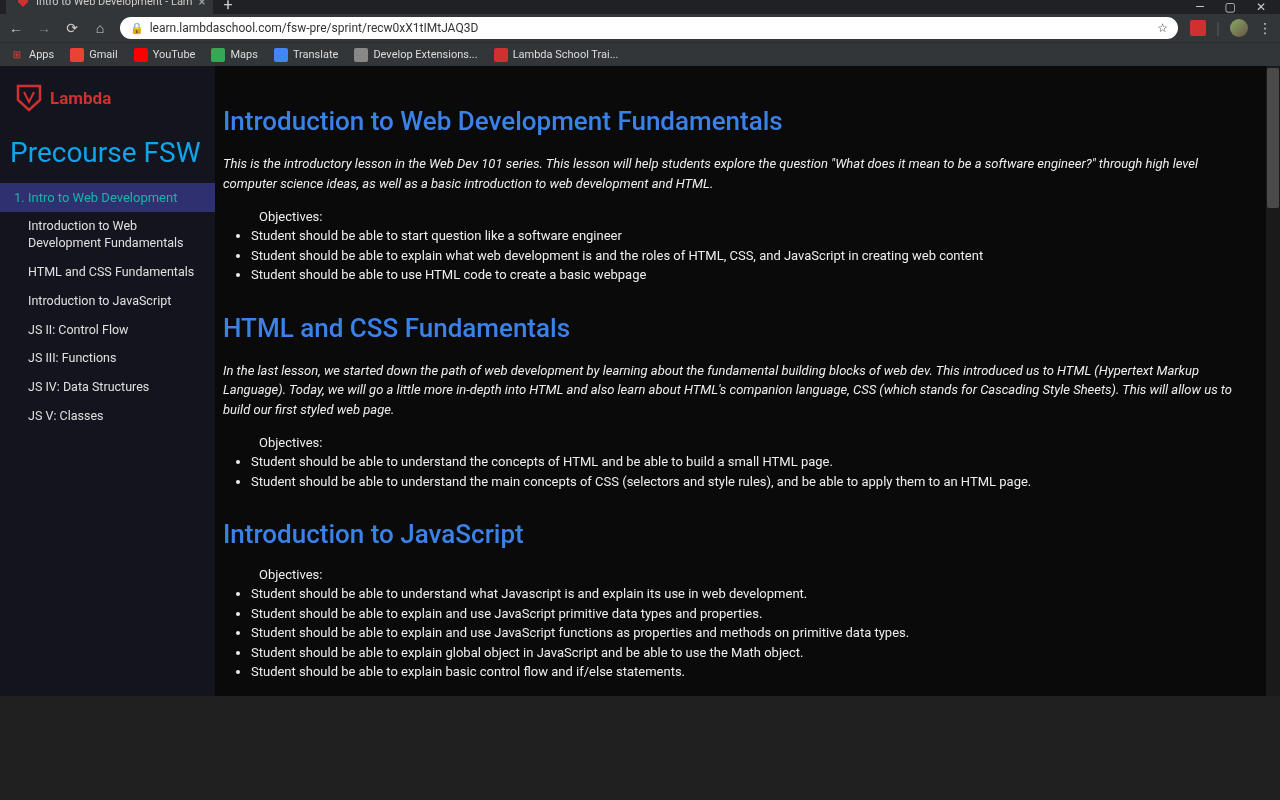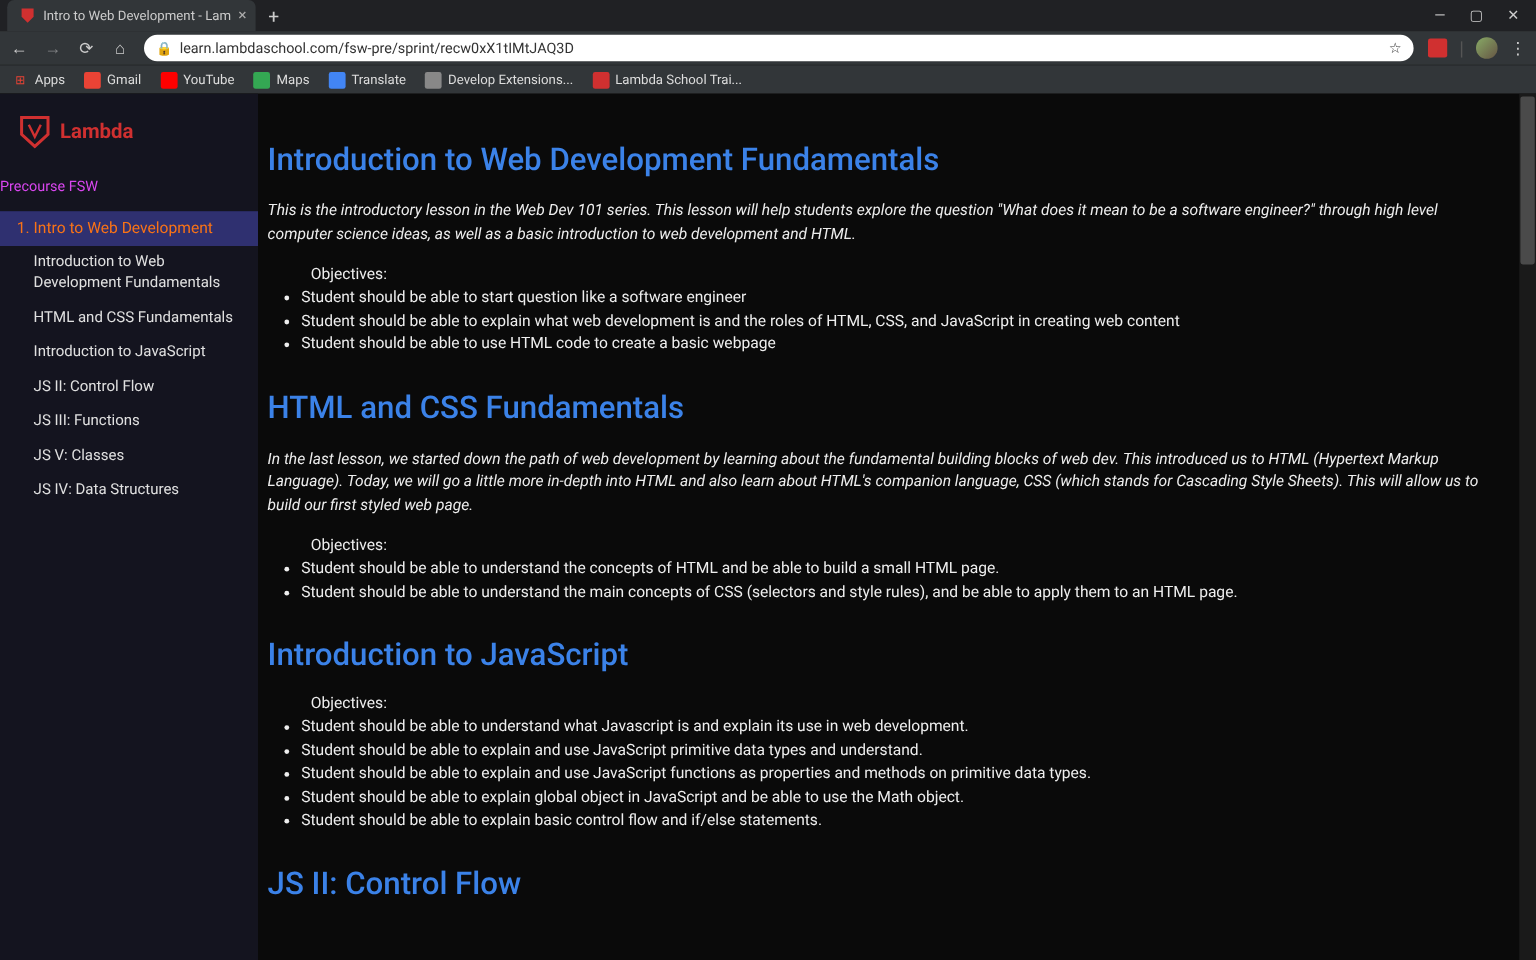--- a/index.html
+++ b/index.html
@@ -1,19 +1,19 @@
 <!DOCTYPE html>
 <html><head>
 <meta charset="utf-8">
 <style>
 * { margin: 0; padding: 0; box-sizing: border-box; }
 body { font-family: -apple-system, BlinkMacSystemFont, "Segoe UI", Roboto, sans-serif; background: #202020; color: #e0e0e0; width: 1280px; height: 800px; overflow: hidden; }
 
 
-.titlebar { height: 26px; background: #202124; display: flex; align-items: center; }
+.titlebar { height: 14px; background: #202124; display: flex; align-items: flex-end; }
 .tab { display: flex; align-items: center; background: #323639; height: 26px; padding: 0 8px 0 10px; border-radius: 6px 6px 0 0; margin-left: 6px; min-width: 190px; font-size: 11px; color: #ccc; }
 .tab-icon { width: 14px; height: 14px; margin-right: 6px; display: flex; align-items: center; justify-content: center; }
 .tab-title { flex: 1; white-space: nowrap; overflow: hidden; text-overflow: ellipsis; }
 .tab-close { margin-left: 6px; color: #aaa; font-size: 13px; cursor: pointer; }
 .new-tab { color: #ccc; font-size: 16px; margin-left: 10px; cursor: pointer; }
 .win-controls { margin-left: auto; display: flex; gap: 20px; padding: 0 14px; color: #ccc; font-size: 12px; }
 .win-controls span { cursor: pointer; }
 
 .toolbar { height: 28px; background: #323639; display: flex; align-items: center; padding: 0 8px; gap: 12px; }
 .nav-btn { color: #ccc; font-size: 14px; cursor: pointer; width: 16px; text-align: center; }
@@ -22,27 +22,27 @@
 .url-actions { display: flex; gap: 10px; align-items: center; }
 .ext-icon { width: 16px; height: 16px; border-radius: 2px; }
 .avatar { width: 18px; height: 18px; border-radius: 50%; background: linear-gradient(135deg,#8a6,#654); }
 .menu-dots { color: #ccc; font-size: 14px; }
 
 .bookmarks { height: 24px; background: #323639; border-top: 1px solid #2a2d30; display: flex; align-items: center; padding: 0 10px; gap: 16px; font-size: 11px; color: #ddd; }
 .bm { display: flex; align-items: center; gap: 5px; cursor: pointer; }
 .bm-ico { width: 14px; height: 14px; border-radius: 2px; display:flex; align-items:center; justify-content:center; font-size:10px; }
 
 
-.app { display: flex; height: 722px; background: #0a0a0a; }
+.app { display: flex; height: 630px; background: #0a0a0a; }
 .sidebar { width: 215px; background: #14141f; padding-top: 18px; overflow-y: auto; }
 .logo { display: flex; align-items: center; gap: 8px; padding: 0 16px 24px; }
 .logo-shield { width: 26px; height: 28px; }
 .logo-text { color: #d03030; font-weight: 700; font-size: 17px; }
-.course-title { color: #d946ef; font-size: 12px; font-weight: 400; padding: 0 0 14px; }
-.nav-item { padding: 7px 14px; font-size: 13px; color: #f97316; cursor: pointer; }
+.course-title { color: #0ea5e9; font-size: 28px; font-weight: 400; padding: 0 10px 14px; }
+.nav-item { padding: 7px 14px; font-size: 13px; color: #14b8a6; cursor: pointer; }
 .nav-item.active { background: #2f3070; }
 .nav-sub { padding: 6px 14px 6px 28px; font-size: 12.5px; color: #e0e0e0; cursor: pointer; line-height: 1.35; }
 
 .content { flex: 1; background: #0a0a0a; overflow-y: auto; padding: 40px 20px 40px 8px; position: relative; }
 .content-inner { max-width: 1020px; }
 h2.section { color: #3b82e8; font-size: 26px; font-weight: 500; margin-bottom: 18px; }
 .para { font-size: 13px; line-height: 1.5; color: #eee; margin-bottom: 16px; font-style: italic; }
 .obj-label { font-size: 13px; color: #eee; margin-bottom: 2px; margin-left: 36px; }
 ul.obj { padding-left: 28px; margin-bottom: 26px; }
 ul.obj li { font-size: 13px; color: #eee; line-height: 1.5; }
@@ -133,22 +133,22 @@
       <span class="logo-text">Lambda</span>
     </div>
     <div class="course-title">Precourse FSW</div>
     <div class="nav-item active">1.  Intro to Web Development</div>
     <div id="nav-subs">
         <div class="nav-sub">Introduction to Web Development Fundamentals</div>
         <div class="nav-sub">HTML and CSS Fundamentals</div>
         <div class="nav-sub">Introduction to JavaScript</div>
         <div class="nav-sub">JS II: Control Flow</div>
         <div class="nav-sub">JS III: Functions</div>
+        <div class="nav-sub">JS IV: Data Structures</div>
         <div class="nav-sub">JS V: Classes</div>
-        <div class="nav-sub">JS IV: Data Structures</div>
       </div>
   </div>
 
   <div class="content">
     <div class="content-inner" id="content-inner">
         <div class="section-block">
           <h2 class="section">Introduction to Web Development Fundamentals</h2>
           <div class="para">This is the introductory lesson in the Web Dev 101 series. This lesson will help students explore the question "What does it mean to be a software engineer?" through high level computer science ideas, as well as a basic introduction to web development and HTML.</div>
           <div class="obj-label">Objectives:</div>
           <ul class="obj">
@@ -164,21 +164,21 @@
           <ul class="obj">
             <li>Student should be able to understand the concepts of HTML and be able to build a small HTML page.</li>
             <li>Student should be able to understand the main concepts of CSS (selectors and style rules), and be able to apply them to an HTML page.</li>
           </ul>
         </div>
         <div class="section-block">
           <h2 class="section">Introduction to JavaScript</h2>
           <div class="obj-label">Objectives:</div>
           <ul class="obj">
             <li>Student should be able to understand what Javascript is and explain its use in web development.</li>
-            <li>Student should be able to explain and use JavaScript primitive data types and understand.</li>
+            <li>Student should be able to explain and use JavaScript primitive data types and properties.</li>
             <li>Student should be able to explain and use JavaScript functions as properties and methods on primitive data types.</li>
             <li>Student should be able to explain global object in JavaScript and be able to use the Math object.</li>
             <li>Student should be able to explain basic control flow and if/else statements.</li>
           </ul>
         </div>
         <div class="section-block">
           <h2 class="section">JS II: Control Flow</h2>
         </div>
       </div>
     <div class="scrollbar-track">

